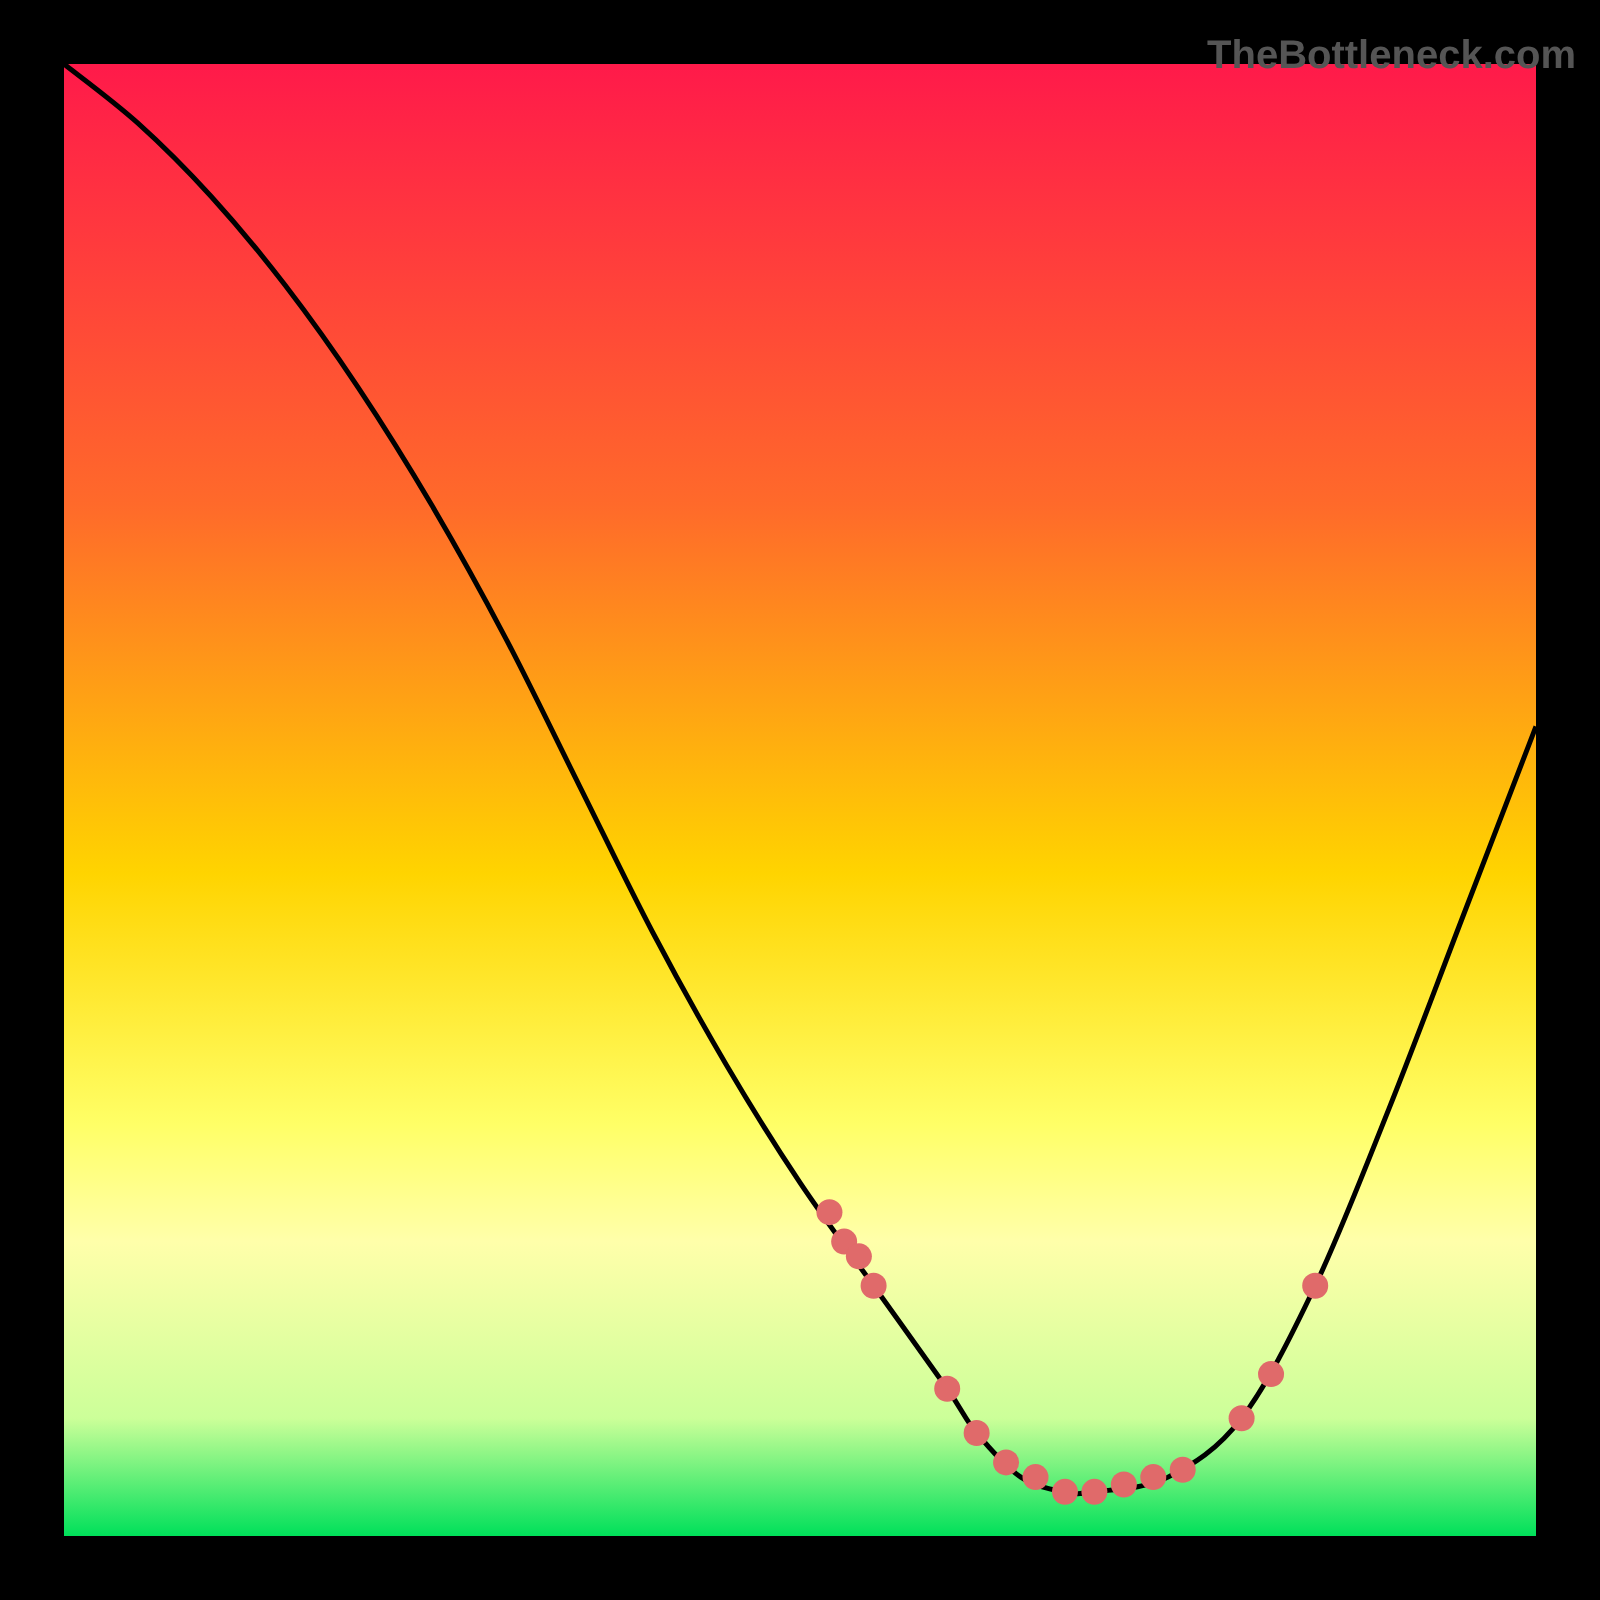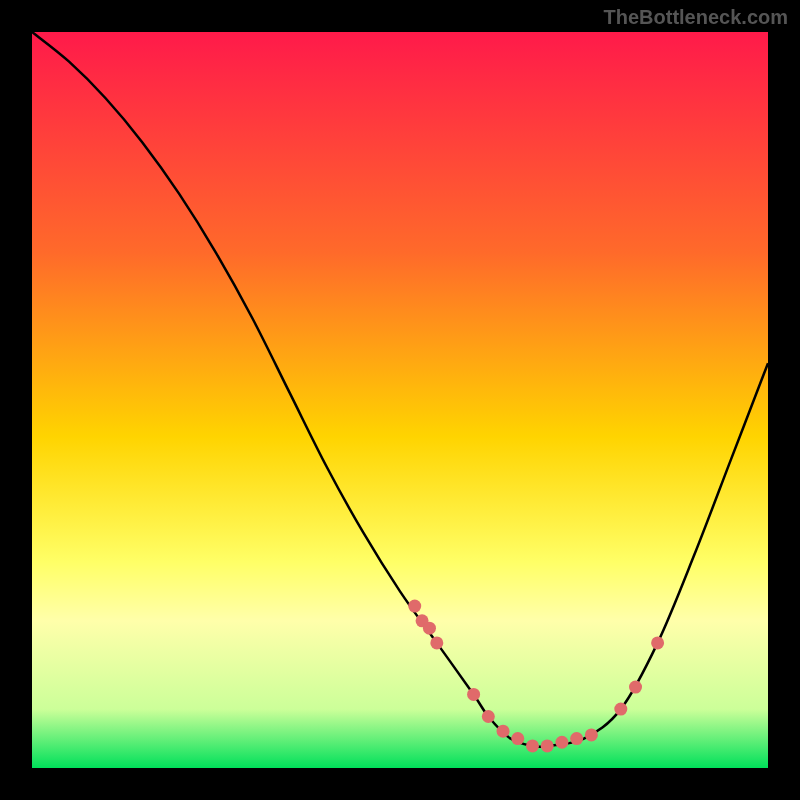--- a/index.html
+++ b/index.html
@@ -6,21 +6,21 @@
   body {
     width: 800px;
     height: 800px;
     background: #000;
     position: relative;
     font-family: Arial, sans-serif;
     overflow: hidden;
   }
   .watermark {
     position: absolute;
-    top: 6px;
+    top: 17px;
     right: 12px;
     color: #555;
     font-size: 20px;
     font-weight: bold;
     z-index: 10;
   }
   .plot {
     position: absolute;
     left: 32px;
     top: 32px;

